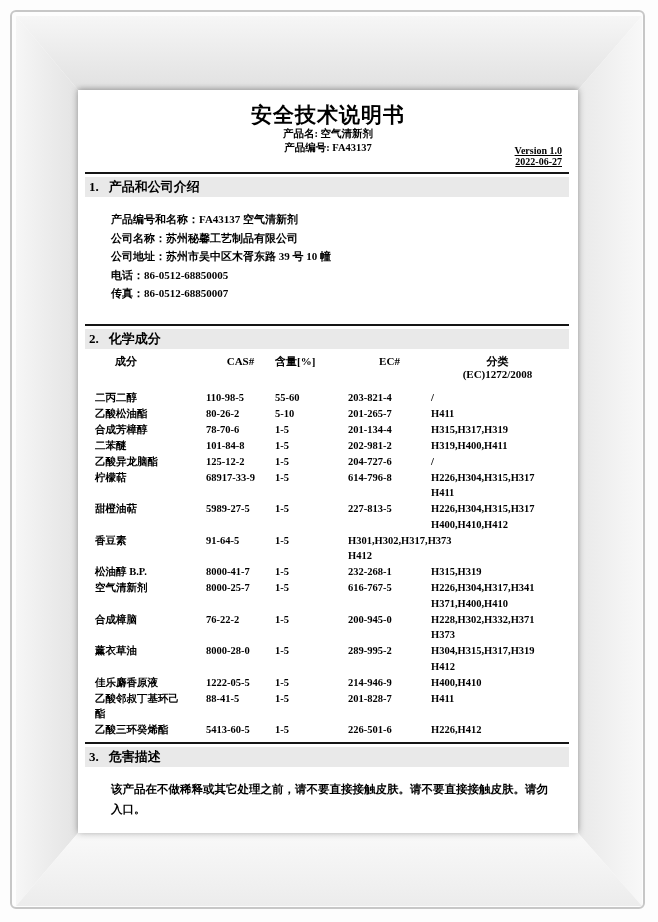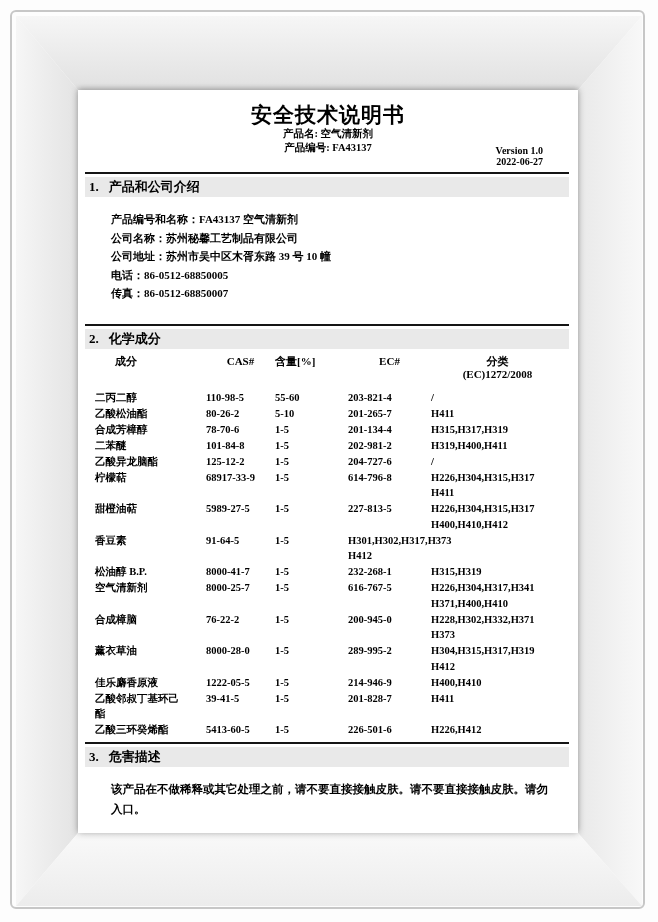--- a/index.html
+++ b/index.html
@@ -28,21 +28,21 @@
   .face-bottom { left:16px; top:833px; width:626px; height:73px;
                  background:linear-gradient(to bottom,#f9f9f9,#ececec);
                  clip-path:polygon(62px 0,562px 0,626px 73px,0 73px); }
   
   .page {
     position:absolute; left:78px; top:90px; width:500px; height:743px;
     background:#ffffff; box-shadow:0 0 7px rgba(0,0,0,0.30), 0 -2px 4px rgba(0,0,0,0.10);
   }
   .doc-title   { margin-top:13px; text-align:center; font-size:21px; line-height:24px; letter-spacing:1px; }
   .subtitle    { text-align:center; font-size:10.5px; line-height:14px; }
-  .version-block { margin-top:-9px; padding-right:35px; text-align:right; font-size:10px; line-height:10.5px; }
+  .version-block { margin-top:-9px; padding-right:16px; text-align:right; font-size:10px; line-height:10.5px;text-decoration:underline; }
   .rule  { margin:5px 9px 0 7px; height:2px; background:#151515; }
   .rule2 { margin-top:21px; }
   .rule3 { margin-top:4px; }
   .bar   { margin:3px 9px 0 7px; height:20px; background:#e9e9e9; display:flex; align-items:center; font-size:13px; }
   .sec-no    { padding-left:4px; }
   .sec-title { margin-left:10px; }
   .info-lines { margin:13px 0 0 33px; font-size:11px; line-height:18.5px; }
   
   .table-wrap { margin:6px 0 0 17px; }
   .t-head, .t-row { display:grid; grid-template-columns:111px 69px 73px 83px 133px; }
@@ -201,21 +201,21 @@
           <div class="t-row">
             <div class="cell c-name">佳乐麝香原液</div>
             <div class="cell c-cas">1222-05-5</div>
             <div class="cell c-qty">1-5</div>
             <div class="cell c-ec">214-946-9</div>
             <div class="cell c-cls">H400,H410</div>
           </div>
           <div class="t-row">
             <div class="cell c-name">乙酸邻叔丁基环己
 酯</div>
-            <div class="cell c-cas">39-41-5</div>
+            <div class="cell c-cas">88-41-5</div>
             <div class="cell c-qty">1-5</div>
             <div class="cell c-ec">201-828-7</div>
             <div class="cell c-cls">H411</div>
           </div>
           <div class="t-row">
             <div class="cell c-name">乙酸三环癸烯酯</div>
             <div class="cell c-cas">5413-60-5</div>
             <div class="cell c-qty">1-5</div>
             <div class="cell c-ec">226-501-6</div>
             <div class="cell c-cls">H226,H412</div>

